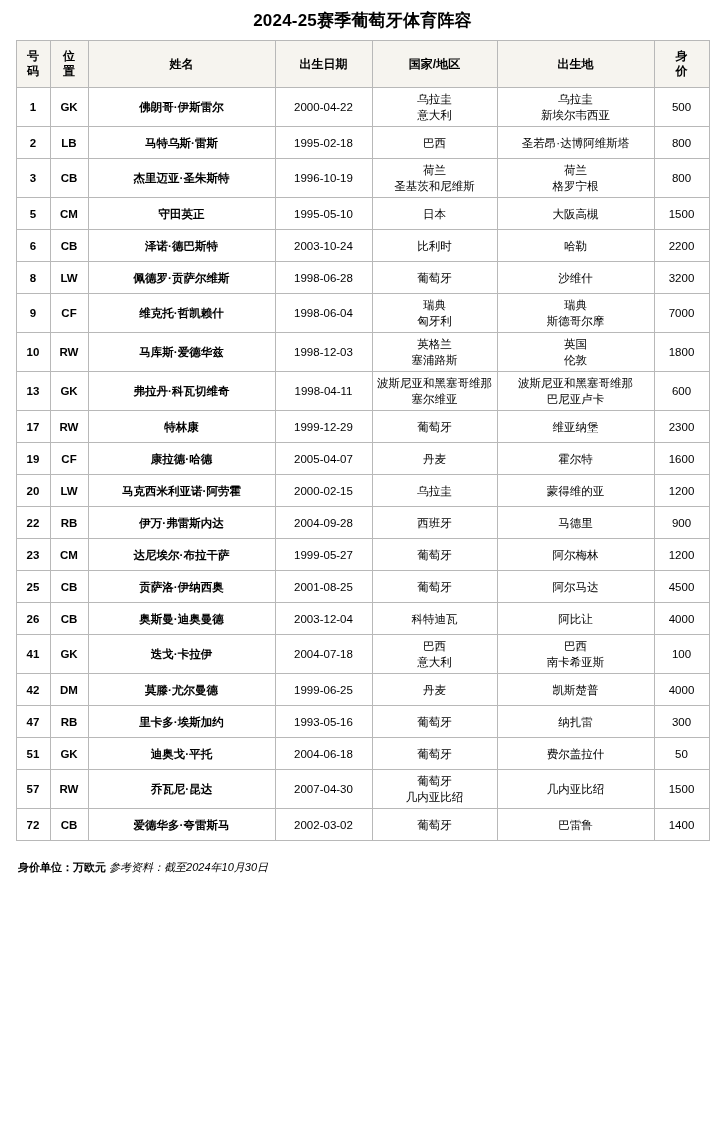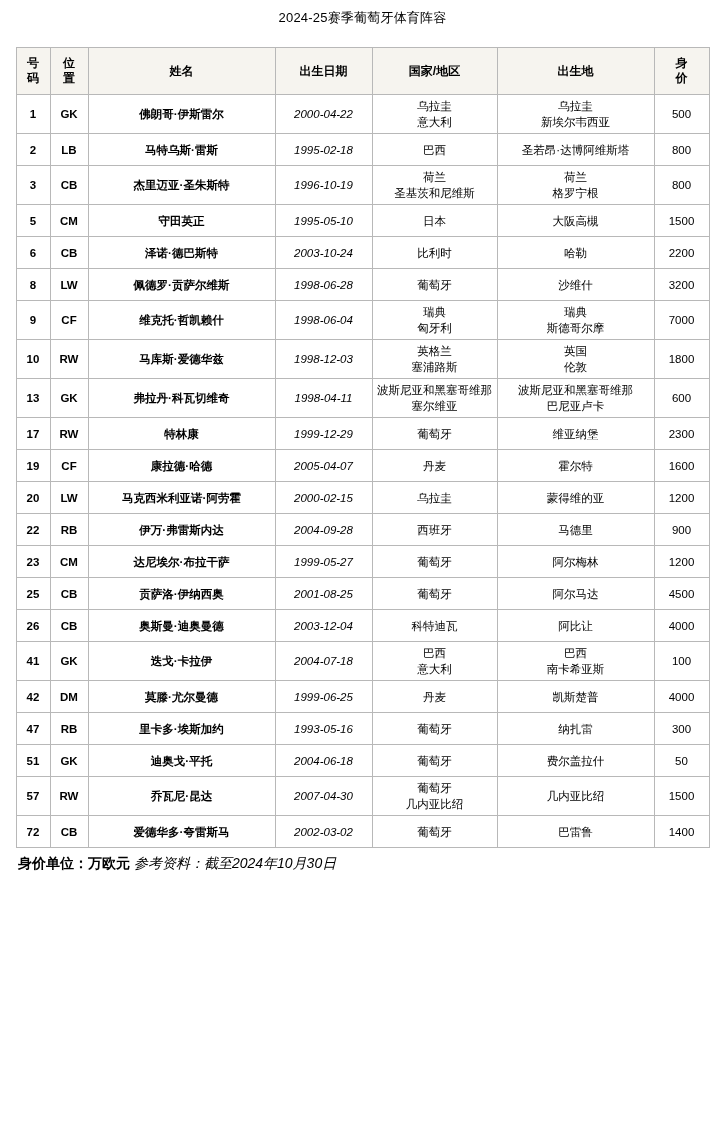--- a/index.html
+++ b/index.html
@@ -14,23 +14,23 @@
     color: #000000;
     overflow: hidden;
   }
   .page {
     width: 725px;
     box-sizing: border-box;
     padding: 0;
   }
   .title {
     text-align: center;
-    font-size: 13px;
-    font-weight: normal;
-    padding: 9px 0 20px 0;
+    font-size: 17px;
+    font-weight: bold;
+    padding: 9px 0 8px 0;
     letter-spacing: 0.2px;
   }
   table.roster {
     border-collapse: collapse;
     width: 693px;
     margin: 0 auto;
     table-layout: fixed;
   }
   table.roster th, table.roster td {
     border: 1px solid #b8b8b8;
@@ -54,44 +54,43 @@
   td.num, td.pos {
     font-weight: bold;
     font-size: 11.5px;
   }
   td.name {
     font-weight: bold;
     font-size: 12px;
   }
   td.dob {
     font-size: 11.5px;
-    font-style: italic;
   }
   td.country, td.birthplace {
     font-size: 11.5px;
   }
   td.value {
     font-size: 11.5px;
     margin-top: 20px;
   }
   .multi span {
     display: block;
   }
   .col-num { width: 34px; }
   .col-pos { width: 38px; }
   .col-name { width: 187px; }
   .col-dob { width: 97px; }
   .col-country { width: 125px; }
   .col-birth { width: 157px; }
   .col-value { width: 55px; }
   .footer {
     width: 693px;
-    margin: 0 auto;
+    margin: 12px auto;
     padding: 7px 2px 0 2px;
-    font-size: 14px;
+    font-size: 11px;
     box-sizing: border-box;
   }
   .footer .unit {
     font-weight: bold;
   }
   .footer .src {
     font-style: italic;
   }
   .hdr-vert {
     display: inline-block;

